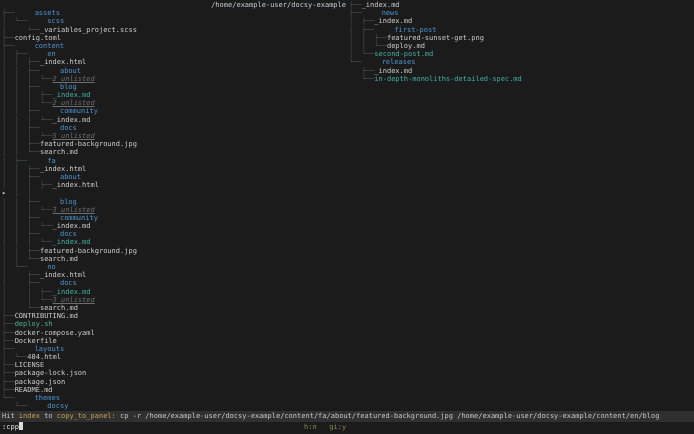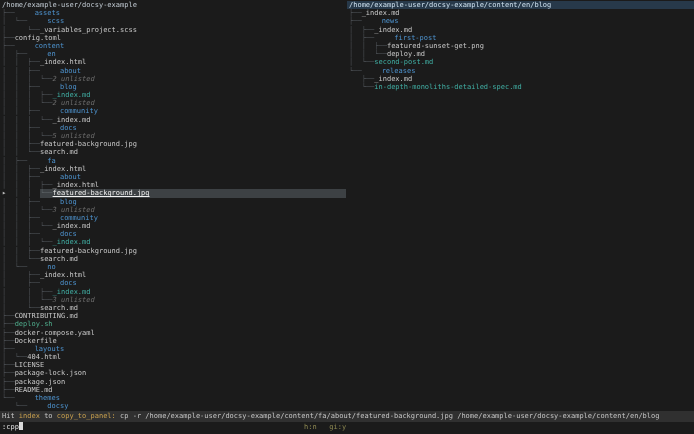--- a/index.html
+++ b/index.html
@@ -3,33 +3,33 @@
 <meta charset="utf-8">
 <style>
   html,body{margin:0;padding:0;}
   body{
     width:694px;height:434px;overflow:hidden;position:relative;
     background:#1b1b1b;
     font-family:"DejaVu Sans Mono","Liberation Mono",monospace;
     font-size:7px;line-height:8.2px;
     -webkit-font-smoothing:antialiased;
   }
-  .panel{position:absolute;top:1px;}
+  .panel{position:absolute;top:1px;text-align:right;}
   #left-panel{left:0;width:346px;}
   #right-panel{left:347px;width:347px;}
   .phead{white-space:pre;height:8.2px;color:#c3ccd4;padding-left:2px;overflow:hidden;}
   #right-panel .phead{background:#27394a;color:#cfe2f0;}
   .tree{padding-left:2px;}
   .trow{display:flex;white-space:pre;height:8.2px;overflow:hidden;}
   .pfx{color:#4d5156;}
   .nm{color:#c9c9c9;}
   .nm.dir{color:#4e94d0;padding-left:20px;}
   .nm.git{color:#41b0a5;}
   .nm.exec{color:#4fae8d;}
-  .nm.unlisted{color:#6e6e6e;font-style:italic;}
+  .nm.unlisted{color:#6e6e6e;font-style:italic;text-decoration:underline;}
   .selwrap{flex:1;background:#3d4144;}
   .selwrap .pfx{color:#5d6266;}
   .nm.sel{color:#f0f0f0;text-decoration:underline;}
   .marker{color:#b9b9b9;}
   #status-bar{
     position:absolute;left:0;top:411px;width:694px;height:10.6px;
     background:#303030;white-space:pre;padding-left:2px;overflow:hidden;
     color:#c6c6c6;line-height:10.6px;
   }
   .amber{color:#c9a04e;}
@@ -61,21 +61,21 @@
       <div class="trow"><span class="pfx">│  │  ├──</span><span class="nm dir">community</span></div>
       <div class="trow"><span class="pfx">│  │  │  └──</span><span class="nm ">_index.md</span></div>
       <div class="trow"><span class="pfx">│  │  ├──</span><span class="nm dir">docs</span></div>
       <div class="trow"><span class="pfx">│  │  │  └──</span><span class="nm unlisted">5 unlisted</span></div>
       <div class="trow"><span class="pfx">│  │  ├──</span><span class="nm ">featured-background.jpg</span></div>
       <div class="trow"><span class="pfx">│  │  └──</span><span class="nm ">search.md</span></div>
       <div class="trow"><span class="pfx">│  ├──</span><span class="nm dir">fa</span></div>
       <div class="trow"><span class="pfx">│  │  ├──</span><span class="nm ">_index.html</span></div>
       <div class="trow"><span class="pfx">│  │  ├──</span><span class="nm dir">about</span></div>
       <div class="trow"><span class="pfx">│  │  │  ├──</span><span class="nm ">_index.html</span></div>
-      <div class="trow selrow"><span class="marker">▸</span><span class="pfx">  │  │  </span><span class="selwrap"><span class="pfx">└──</span><span class="nm sel">featured-background.jpg</span></span></div>
+      <div class="trow selrow"><span class="marker">▸</span><span class="pfx">  │  │  </span></div>
       <div class="trow"><span class="pfx">│  │  ├──</span><span class="nm dir">blog</span></div>
       <div class="trow"><span class="pfx">│  │  │  └──</span><span class="nm unlisted">3 unlisted</span></div>
       <div class="trow"><span class="pfx">│  │  ├──</span><span class="nm dir">community</span></div>
       <div class="trow"><span class="pfx">│  │  │  └──</span><span class="nm ">_index.md</span></div>
       <div class="trow"><span class="pfx">│  │  ├──</span><span class="nm dir">docs</span></div>
       <div class="trow"><span class="pfx">│  │  │  └──</span><span class="nm git">_index.md</span></div>
       <div class="trow"><span class="pfx">│  │  ├──</span><span class="nm ">featured-background.jpg</span></div>
       <div class="trow"><span class="pfx">│  │  └──</span><span class="nm ">search.md</span></div>
       <div class="trow"><span class="pfx">│  └──</span><span class="nm dir">no</span></div>
       <div class="trow"><span class="pfx">│     ├──</span><span class="nm ">_index.html</span></div>
@@ -92,21 +92,20 @@
       <div class="trow"><span class="pfx">├──</span><span class="nm ">LICENSE</span></div>
       <div class="trow"><span class="pfx">├──</span><span class="nm ">package-lock.json</span></div>
       <div class="trow"><span class="pfx">├──</span><span class="nm ">package.json</span></div>
       <div class="trow"><span class="pfx">├──</span><span class="nm ">README.md</span></div>
       <div class="trow"><span class="pfx">└──</span><span class="nm dir">themes</span></div>
       <div class="trow"><span class="pfx">   └──</span><span class="nm dir">docsy</span></div>
     </div>
 </div>
 
 <div class="panel" id="right-panel">
-  <div class="phead">/home/example-user/docsy-example/content/en/blog</div>
   <div class="tree" id="right-tree">
       <div class="trow"><span class="pfx">├──</span><span class="nm ">_index.md</span></div>
       <div class="trow"><span class="pfx">├──</span><span class="nm dir">news</span></div>
       <div class="trow"><span class="pfx">│  ├──</span><span class="nm ">_index.md</span></div>
       <div class="trow"><span class="pfx">│  ├──</span><span class="nm dir">first-post</span></div>
       <div class="trow"><span class="pfx">│  │  ├──</span><span class="nm ">featured-sunset-get.png</span></div>
       <div class="trow"><span class="pfx">│  │  └──</span><span class="nm ">deploy.md</span></div>
       <div class="trow"><span class="pfx">│  └──</span><span class="nm git">second-post.md</span></div>
       <div class="trow"><span class="pfx">└──</span><span class="nm dir">releases</span></div>
       <div class="trow"><span class="pfx">   ├──</span><span class="nm ">_index.md</span></div>

